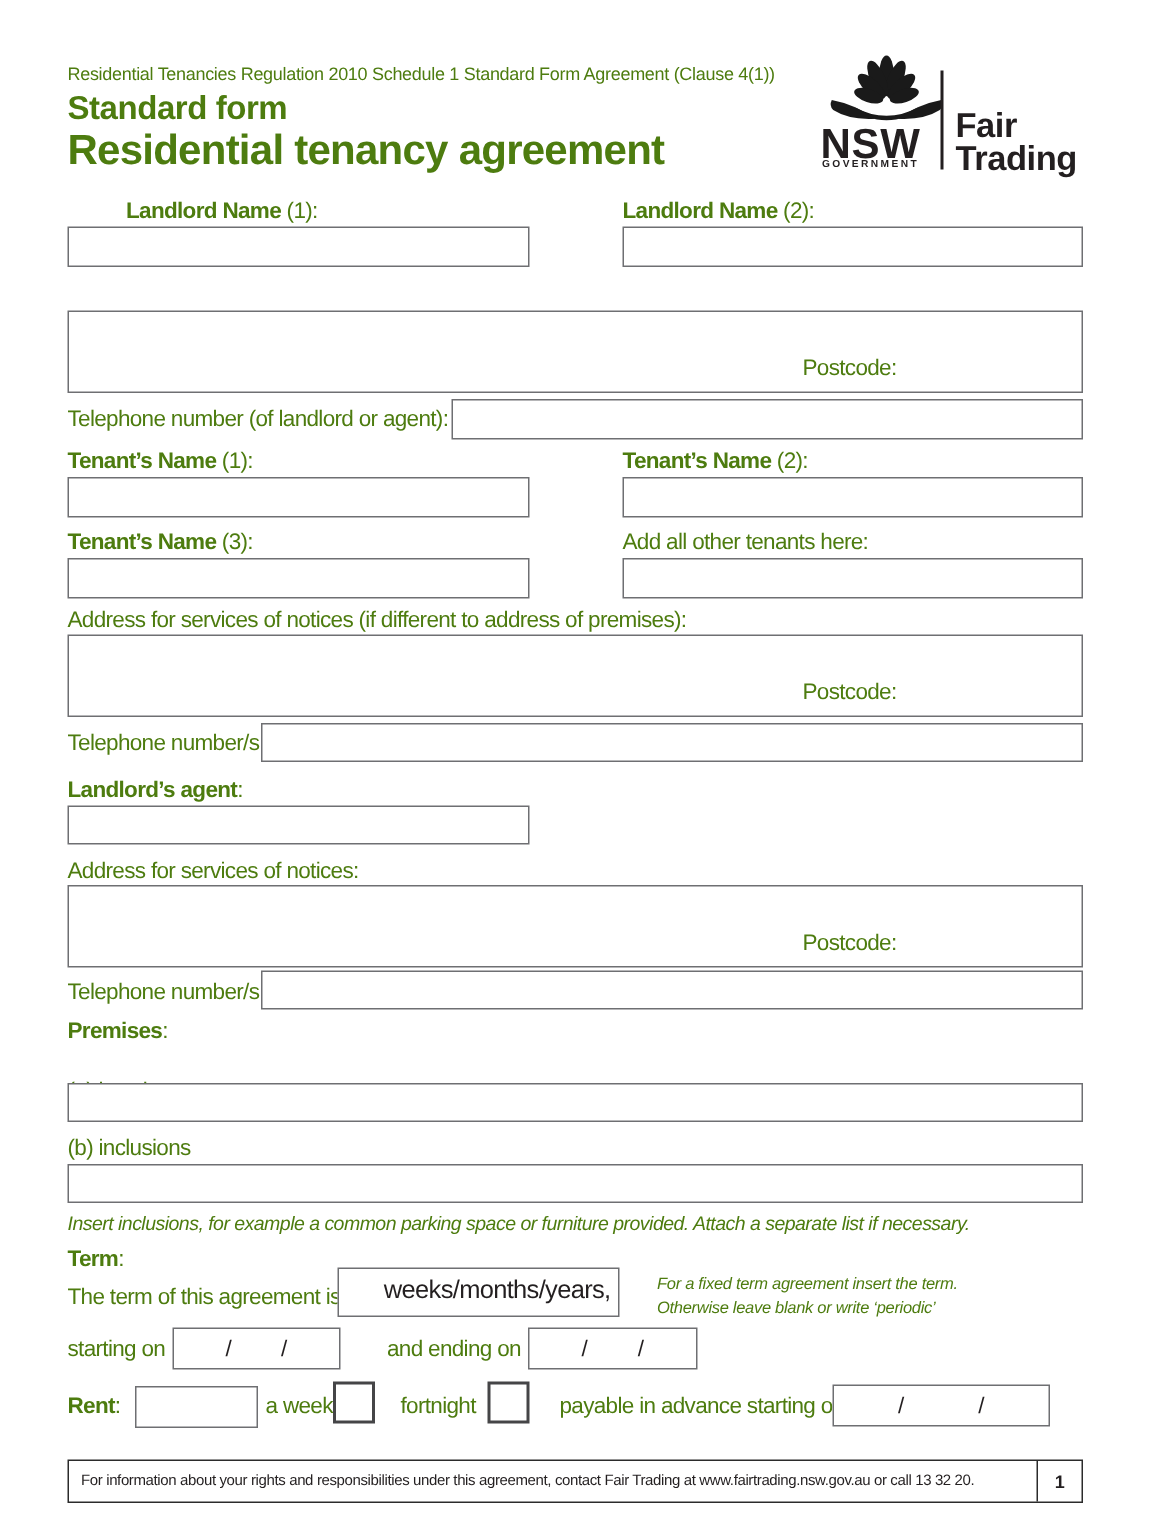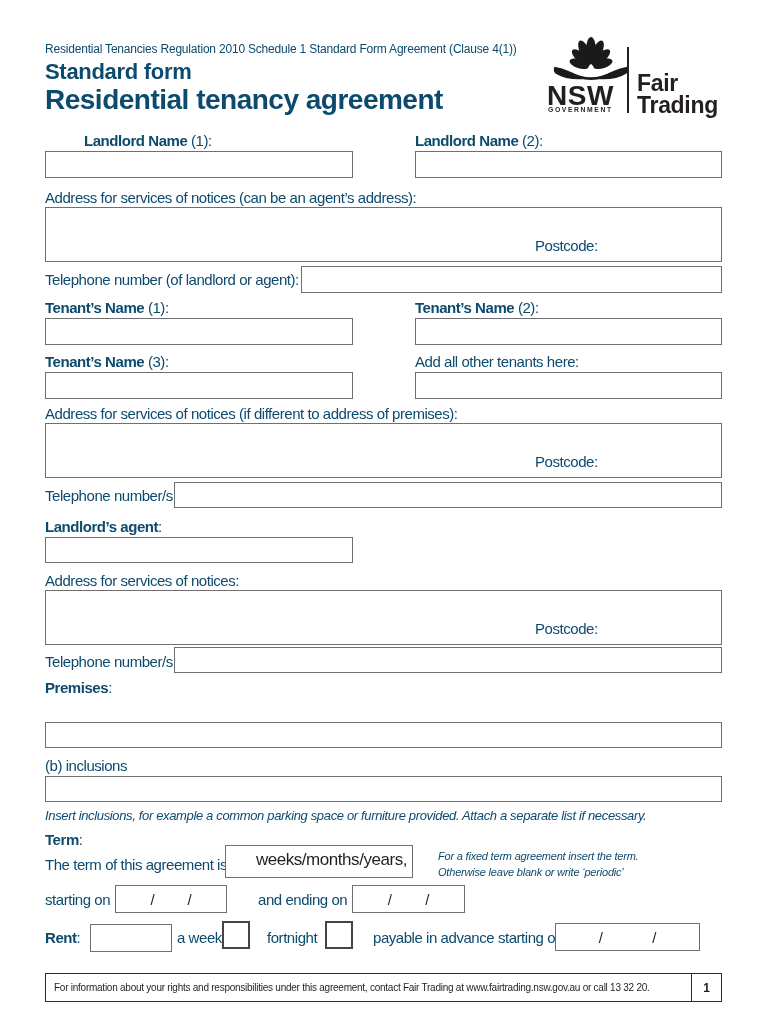--- a/index.html
+++ b/index.html
@@ -1,21 +1,21 @@
 <!DOCTYPE html>
 <html><head>
 <meta charset="utf-8">
 <style>
   html,body { margin:0; padding:0; background:#e8e8e8; }
   #page {
     position:relative; width:770px; height:1024px; background:#ffffff;
     font-family:"Liberation Sans", sans-serif; color:#231f20; overflow:hidden;
     margin:0 auto;
   }
-  .t  { position:absolute; white-space:nowrap; color:#0c4a6e; line-height:1.1; }
+  .t  { position:absolute; white-space:nowrap; color:#4d7c0f; line-height:1.1; }
   .s12 { font-size:12px; letter-spacing:-0.2px; }
   .lbl { font-size:15px; letter-spacing:-0.45px; }
   .b   { font-weight:bold; }
   .it  { font-style:italic; }
   .h1  { font-size:22px; font-weight:bold; letter-spacing:-0.3px; }
   .h2  { font-size:28px; font-weight:bold; letter-spacing:-0.5px; }
   .box { position:absolute; border:1.5px solid #6e6f72; background:#fff; box-sizing:border-box; }
   .cb  { position:absolute; border:2.5px solid #454547; background:#fff; box-sizing:border-box; }
   .datebox { display:flex; align-items:center; justify-content:space-around; padding:0 18px; font-size:15px; }
   .unitbox { }
@@ -60,21 +60,20 @@
     <div class="logo-bar"></div>
     <div class="logo-ft" style="top:70px;">Fair</div>
     <div class="logo-ft" style="top:92px;">Trading</div>
   </div>
 
   <div class="t lbl" style="left:36px; top:133px;margin-left:48px;"><span class="b">Landlord Name</span><span> (1):</span></div>
   <div class="t lbl" style="left:415px; top:133px;"><span class="b">Landlord Name</span><span> (2):</span></div>
   <div class="box" style="left:45px; top:151px; width:308px; height:27px;"></div>
   <div class="box" style="left:415px; top:151px; width:307px; height:27px;"></div>
 
-  <div class="t lbl" style="left:45px; top:190px;">Address for services of notices (can be an agent’s address):</div>
   <div class="box" style="left:45px; top:207px; width:677px; height:55px;"></div>
   <div class="t lbl" style="left:535px; top:238px;">Postcode:</div>
   <div class="t lbl" style="left:45px; top:272px;">Telephone number (of landlord or agent):</div>
   <div class="box" style="left:301px; top:266px; width:421px; height:27px;"></div>
 
   <div class="t lbl" style="left:45px; top:300px;"><span class="b">Tenant’s Name</span><span> (1):</span></div>
   <div class="t lbl" style="left:415px; top:300px;"><span class="b">Tenant’s Name</span><span> (2):</span></div>
   <div class="box" style="left:45px; top:318px; width:308px; height:27px;"></div>
   <div class="box" style="left:415px; top:318px; width:307px; height:27px;"></div>
 

